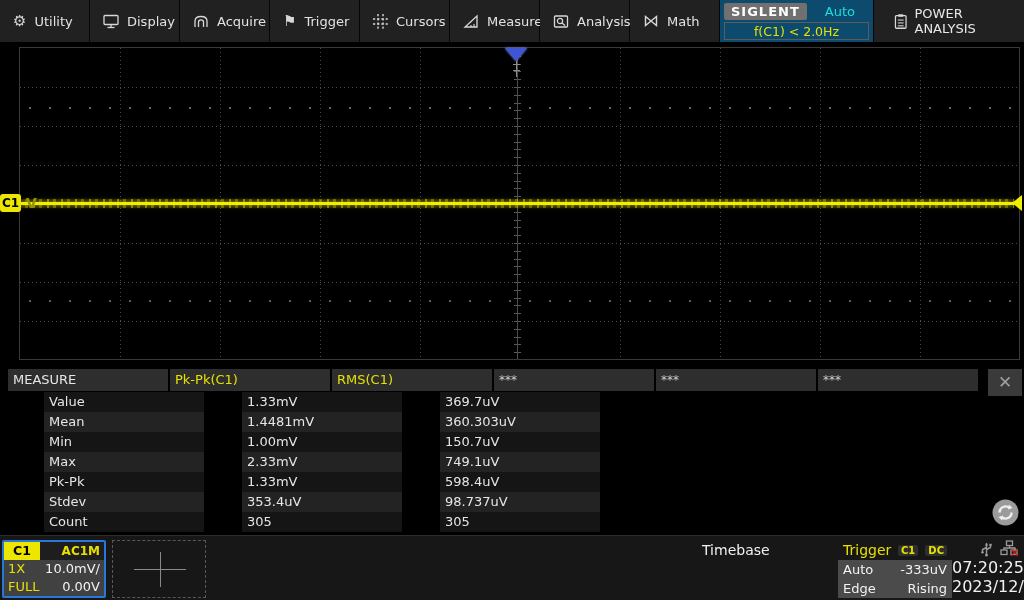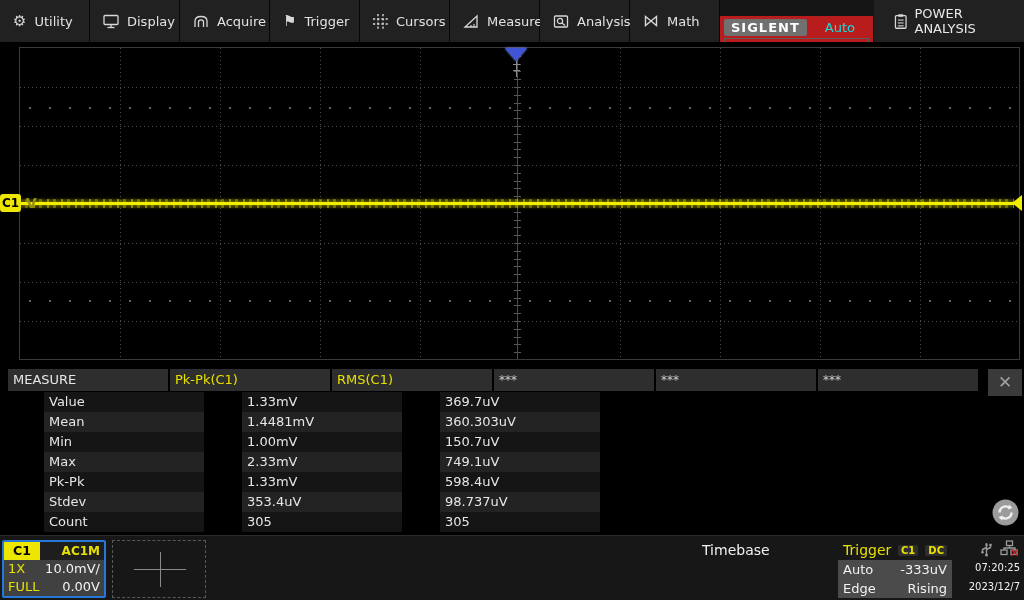--- a/index.html
+++ b/index.html
@@ -6,22 +6,22 @@
   #screen{position:relative;width:1024px;height:600px;background:#000;overflow:hidden;
           font-family:"DejaVu Sans","Liberation Sans",sans-serif;color:#e6e6e6;}
 
   
   #menubar{position:absolute;top:0;left:0;width:1024px;height:42px;background:#151515;display:flex;}
   .menu-item{width:90px;height:42px;background:#212121;border-right:1px solid #060606;
              box-sizing:border-box;display:flex;align-items:center;gap:8px;padding-left:13px;
              font-size:13px;color:#e2e2e2;cursor:default;}
   .menu-item .glyph{font-size:15px;line-height:1;color:#d8d8d8;}
   .menu-item svg{flex:none;}
-  #brandblock{width:154px;height:42px;box-sizing:border-box;background:#b91c1c;
-              border-right:1px solid #060606;padding:2px 4px;display:flex;flex-direction:column;gap:1px;margin-top:16px;}
+  #brandblock{width:154px;height:42px;box-sizing:border-box;background:#0c4a6e;
+              border-right:1px solid #060606;padding:2px 4px;display:flex;flex-direction:column;gap:1px;}
   #brandrow1{display:flex;align-items:center;justify-content:space-between;height:19px;}
   #siglent-logo{background:#707070;color:#fff;font-weight:bold;font-size:13px;letter-spacing:1px;
                 padding:0 7px;border-radius:2px;line-height:17px;}
   #acq-mode{color:#18dede;font-size:13px;margin-right:14px;}
   #freq-box{border:1px solid #5c5c5c;height:16px;display:flex;align-items:center;justify-content:center;
             color:#e8e000;font-size:12.5px;}
   #pa-item{flex:1;height:42px;background:#212121;display:flex;align-items:center;gap:7px;
            padding-left:20px;font-size:13px;color:#e8e8e8;}
 
   
@@ -98,21 +98,21 @@
   .info-row{display:flex;justify-content:space-between;height:19px;line-height:19px;padding:0 5px;
             color:#f2f2f2;}
   #tb-box{left:697px;width:136px;}
   #tb-box .info-head{color:#f0f0f0;font-size:14px;}
   #trg-box{left:838px;width:114px;}
   #trg-title{color:#e6e000;font-size:14px;}
   .trg-badge{background:#2e2e2e;color:#e6e000;font-size:10px;font-weight:bold;padding:0 3px;
              border-radius:2px;line-height:13px;margin-left:3px;}
   #status-box{position:absolute;left:952px;top:2px;width:70px;height:60px;text-align:center;}
   #status-icons{display:flex;justify-content:flex-end;gap:6px;padding-right:3px;height:20px;align-items:center;}
-  #clock-time,#clock-date{color:#f2f2f2;font-size:10px;line-height:19px;text-align:right;padding-right:2px;}
+  #clock-time,#clock-date{color:#f2f2f2;font-size:16px;line-height:19px;text-align:right;padding-right:2px;}
 </style>
 </head>
 <body>
 
 <div id="screen">
 
   <div id="menubar">
     <div class="menu-item">
       <span class="glyph">⚙</span>
       <span>Utility</span>

